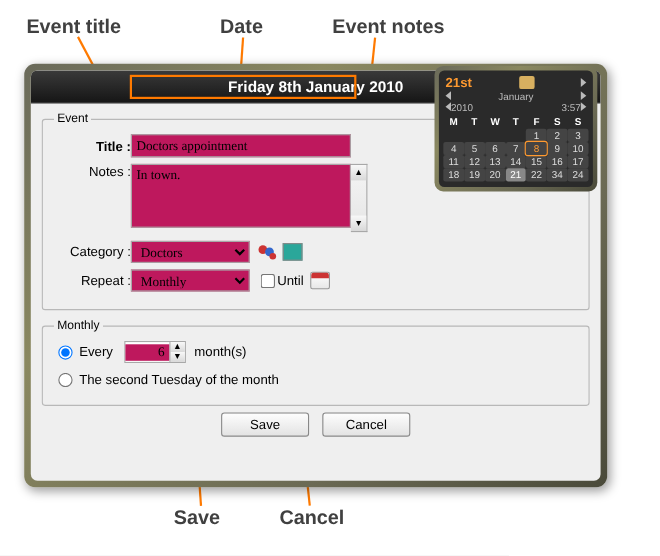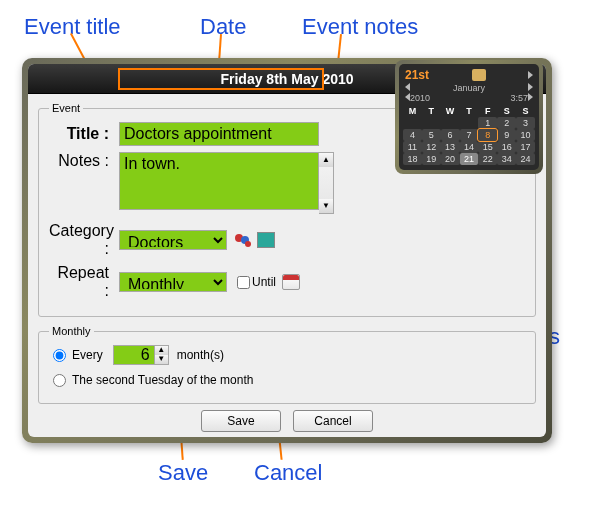--- a/index.html
+++ b/index.html
@@ -8,23 +8,23 @@
     width: 600px;
     height: 505px;
     background: #fff;
     font-family: Tahoma, Arial, sans-serif;
     font-size: 12px;
     position: relative;
   }
   
   .ann {
     position: absolute;
-    color: #1d4ed8;
-    font-weight: normal;
-    font-size: 22px;
+    color: #404040;
+    font-weight: bold;
+    font-size: 18px;
     font-family: Arial, sans-serif;
     white-space: nowrap;
   }
   .line {
     position: absolute;
     background: #ff7a00;
     width: 2px;
     transform-origin: top left;
   }
   
@@ -69,29 +69,29 @@
   }
   legend { font-size: 11px; padding: 0 3px; }
   .row {
     display: flex;
     align-items: center;
     margin-bottom: 6px;
   }
   .lab {
     width: 70px;
     text-align: right;
-    padding-right: 10px;
-    font-size: 16px;
+    padding-right: 0;
+    font-size: 12px;
   }
   .bold { font-weight: bold; }
   input[type=text], textarea, select {
-    font-family: Liberation Sans, sans-serif;
-    font-size: 16px;
+    font-family: Liberation Serif, serif;
+    font-size: 12px;
     border: 1px solid #a8a8a8;
-    background: #84cc16;
+    background: #be185d;
     padding: 2px 4px;
   }
   input[type=text].title-in { width: 200px; }
   textarea.notes { width: 200px; height: 58px; resize: none; }
   select.cat, select.rep { width: 108px; height: 20px; }
   .cat-icon {
     width: 20px; height: 16px;
     margin-left: 6px;
     position: relative;
   }
@@ -233,21 +233,21 @@
 
 <div class="line" style="left:407px;top:332px;height:2px;width:35px;transform:none"></div>
 <div class="line" style="left:385px;top:332px;height:2px;width:22px"></div>
 
 <div class="line" style="left:180px;top:435px;height:25px;transform:rotate(-4deg)"></div>
 <div class="line" style="left:278px;top:435px;height:25px;transform:rotate(-6deg)"></div>
 
 <div class="window">
   <div class="window-inner">
     <div class="titlebar">
-      <span>Friday 8th May 2010</span>
+      <span>Friday 8th January 2010</span>
     </div>
 
     <fieldset>
       <legend>Event</legend>
 
       <div class="row">
         <div class="lab bold">Title :</div>
         <input type="text" class="title-in" value="Doctors appointment" style="">
       </div>
 

